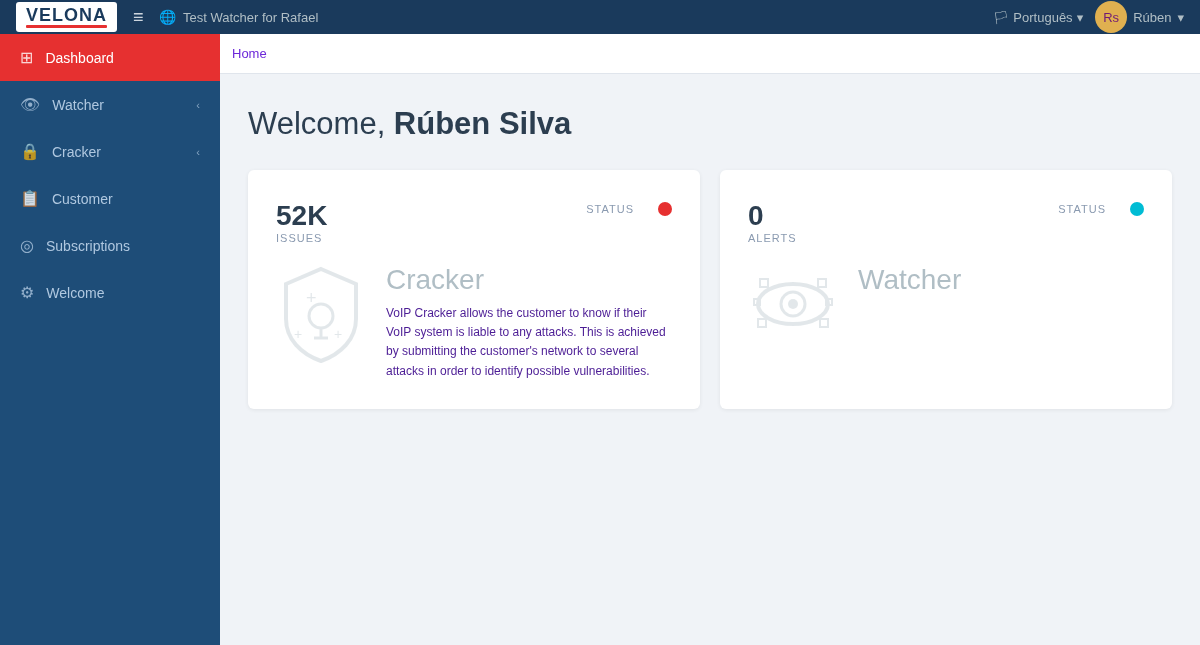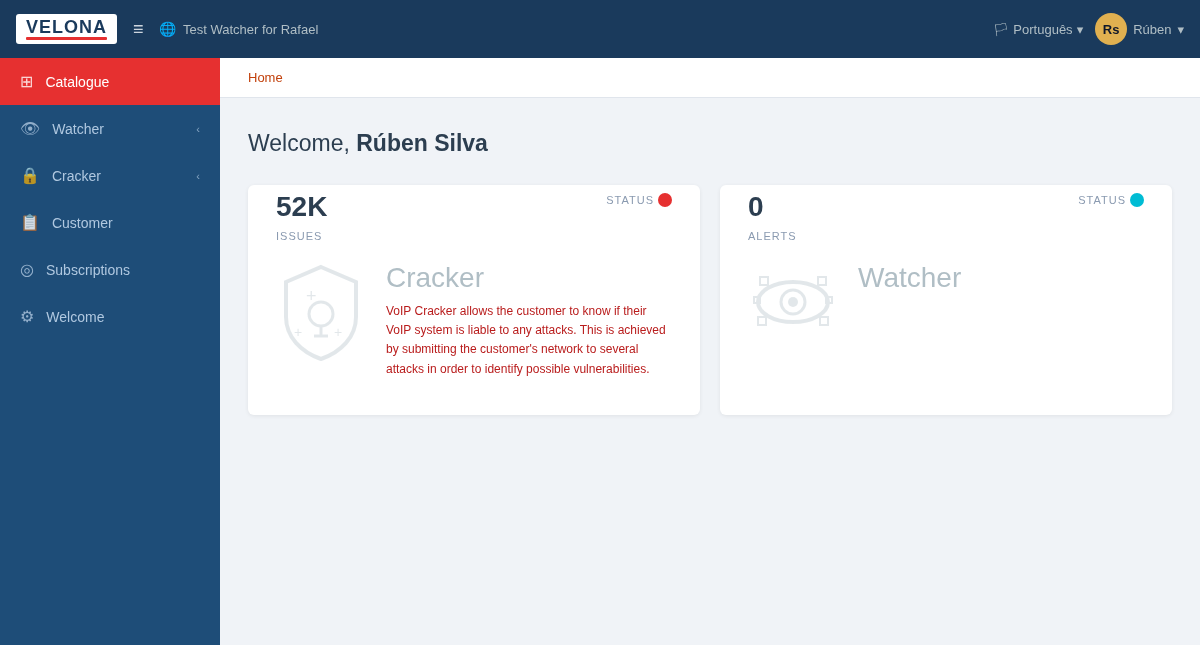--- a/index.html
+++ b/index.html
@@ -1,21 +1,21 @@
 <!DOCTYPE html>
 <html><head>
   <meta charset="utf-8">
   <style>
     * { margin: 0; padding: 0; box-sizing: border-box; }
     body { font-family: 'Segoe UI', Arial, sans-serif; display: flex; flex-direction: column; height: 645px; width: 1200px; overflow: hidden; background: #f4f6f8; }
 
     
     .navbar {
       background: #1a3a5c;
-      height: 58px;
+      height: 34px;
       display: flex;
       align-items: center;
       padding: 0 16px;
       justify-content: space-between;
       flex-shrink: 0;
       z-index: 10;
     }
     .navbar-left { display: flex; align-items: center; gap: 16px; }
     .logo-box {
       background: #fff;
@@ -37,21 +37,21 @@
     }
     .hamburger-icon { color: #cdd5de; font-size: 18px; cursor: pointer; }
     .customer-info { display: flex; align-items: center; gap: 6px; color: #b0bec5; font-size: 13px; }
     .globe-icon { font-size: 14px; }
     .navbar-right { display: flex; align-items: center; gap: 12px; }
     .lang-selector { display: flex; align-items: center; gap: 4px; color: #b0bec5; font-size: 13px; cursor: pointer; }
     .user-avatar {
       width: 32px; height: 32px; border-radius: 50%;
       background: #e0b050;
       display: flex; align-items: center; justify-content: center;
-      font-weight: bold; font-size: 13px; color: #0f172a;
+      font-weight: normal; font-size: 13px; color: #701a75;
     }
     .user-info { display: flex; align-items: center; gap: 6px; color: #b0bec5; font-size: 13px; cursor: pointer; }
 
     
     .main-layout { display: flex; flex: 1; overflow: hidden; }
 
     
     .sidebar {
       width: 220px;
       background: #1e4d78;
@@ -76,59 +76,59 @@
     .sidebar-chevron { font-size: 11px; opacity: 0.7; }
 
     
     .content {
       flex: 1;
       overflow-y: auto;
       background: #f0f3f7;
     }
     .breadcrumb-bar {
       background: #fff;
-      padding: 12px 28px;
+      padding: 12px 12px;
       border-bottom: 1px solid #e0e5ec;
       font-size: 13px;
-      color: #c2410c;
+      color: #6d28d9;
     }
     .content-inner { padding: 32px 28px; }
     .welcome-heading {
-      font-size: 23px;
+      font-size: 31px;
       color: #2c3e50;
       margin-bottom: 28px;
       font-weight: 400;
     }
     .welcome-heading strong { font-weight: 700; }
 
     
     .cards-row { display: flex; gap: 20px; }
     .card {
       background: #fff;
       border-radius: 6px;
       flex: 1;
-      padding: 8px 28px 28px;
+      padding: 32px 28px 28px;
       box-shadow: 0 1px 4px rgba(0,0,0,0.07);
       min-height: 230px;
       position: relative;
     }
     .card-top { display: flex; justify-content: space-between; align-items: flex-start; margin-bottom: 20px; }
     .card-stat {}
     .card-number { font-size: 28px; font-weight: 700; color: #2c3e50; line-height: 1; }
-    .card-label { font-size: 11px; color: #8a9ab0; letter-spacing: 1px; text-transform: uppercase; margin-top: 9px; }
-    .card-status { display: flex; align-items: center; gap: 4px; font-size: 11px; color: #8a9ab0; letter-spacing: 1px; text-transform: uppercase; }
+    .card-label { font-size: 11px; color: #8a9ab0; letter-spacing: 1px; text-transform: uppercase; margin-top: 2px; }
+    .card-status { display: flex; align-items: center; gap: 24px; font-size: 11px; color: #8a9ab0; letter-spacing: 1px; text-transform: uppercase; }
     .status-dot { width: 14px; height: 14px; border-radius: 50%; display: inline-block; }
     .status-red { background: #e63030; }
     .status-teal { background: #00bcd4; }
 
     .card-body { display: flex; gap: 20px; align-items: flex-start; }
     .card-icon-area { flex-shrink: 0; width: 90px; display: flex; align-items: center; justify-content: center; }
     .card-text-area {}
     .card-title { font-size: 28px; font-weight: 300; color: #b0bec5; margin-bottom: 8px; }
-    .card-desc { font-size: 12px; color: #b91c1c; line-height: 1.6; max-width: 280px; }
+    .card-desc { font-size: 12px; color: #4c1d95; line-height: 1.6; max-width: 280px; }
 
     
     .shield-svg, .eye-svg { opacity: 0.25; }
   </style>
 </head>
 <body>
 
 <nav class="navbar">
   <div class="navbar-left">
     <div class="logo-box">
@@ -154,21 +154,21 @@
     </div>
   </div>
 </nav>
 
 <div class="main-layout">
 
   <aside class="sidebar">
     <div class="sidebar-item active">
       <div class="sidebar-item-left">
         <span class="sidebar-icon">⊞</span>
-        <span>Catalogue</span>
+        <span>Dashboard</span>
       </div>
     </div>
     <div class="sidebar-item">
       <div class="sidebar-item-left">
         <span class="sidebar-icon">👁</span>
         <span>Watcher</span>
       </div>
       <span class="sidebar-chevron">‹</span>
     </div>
     <div class="sidebar-item">

